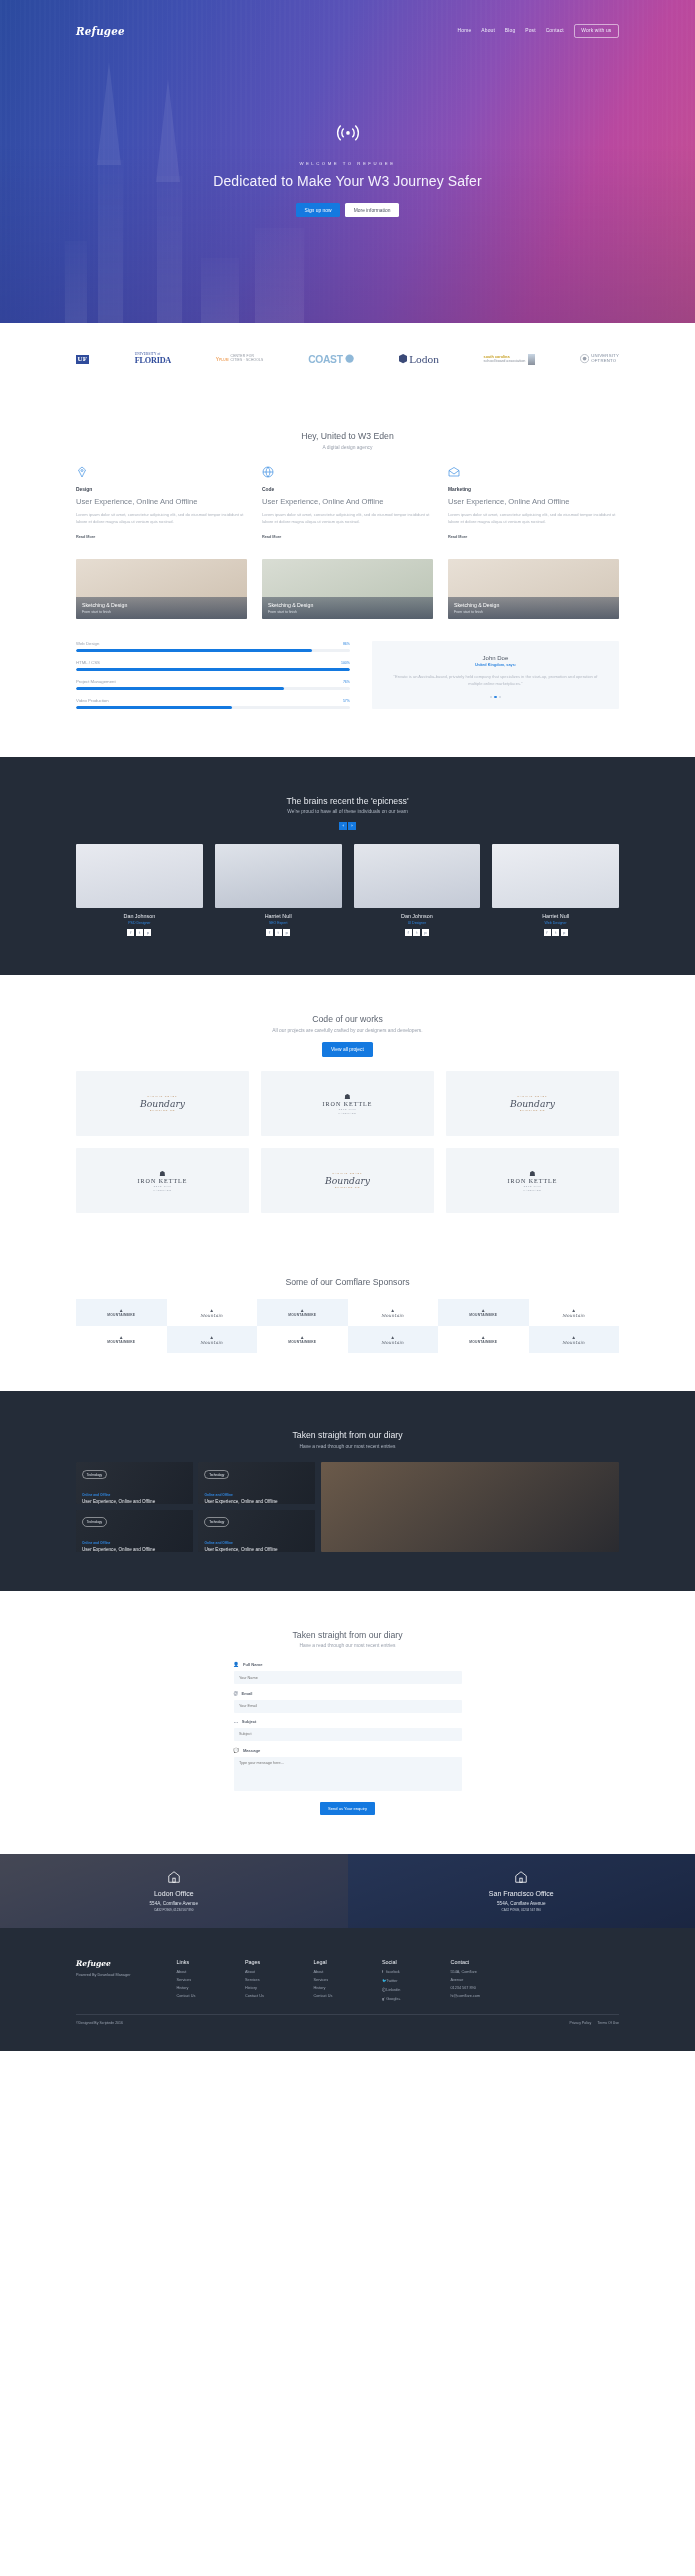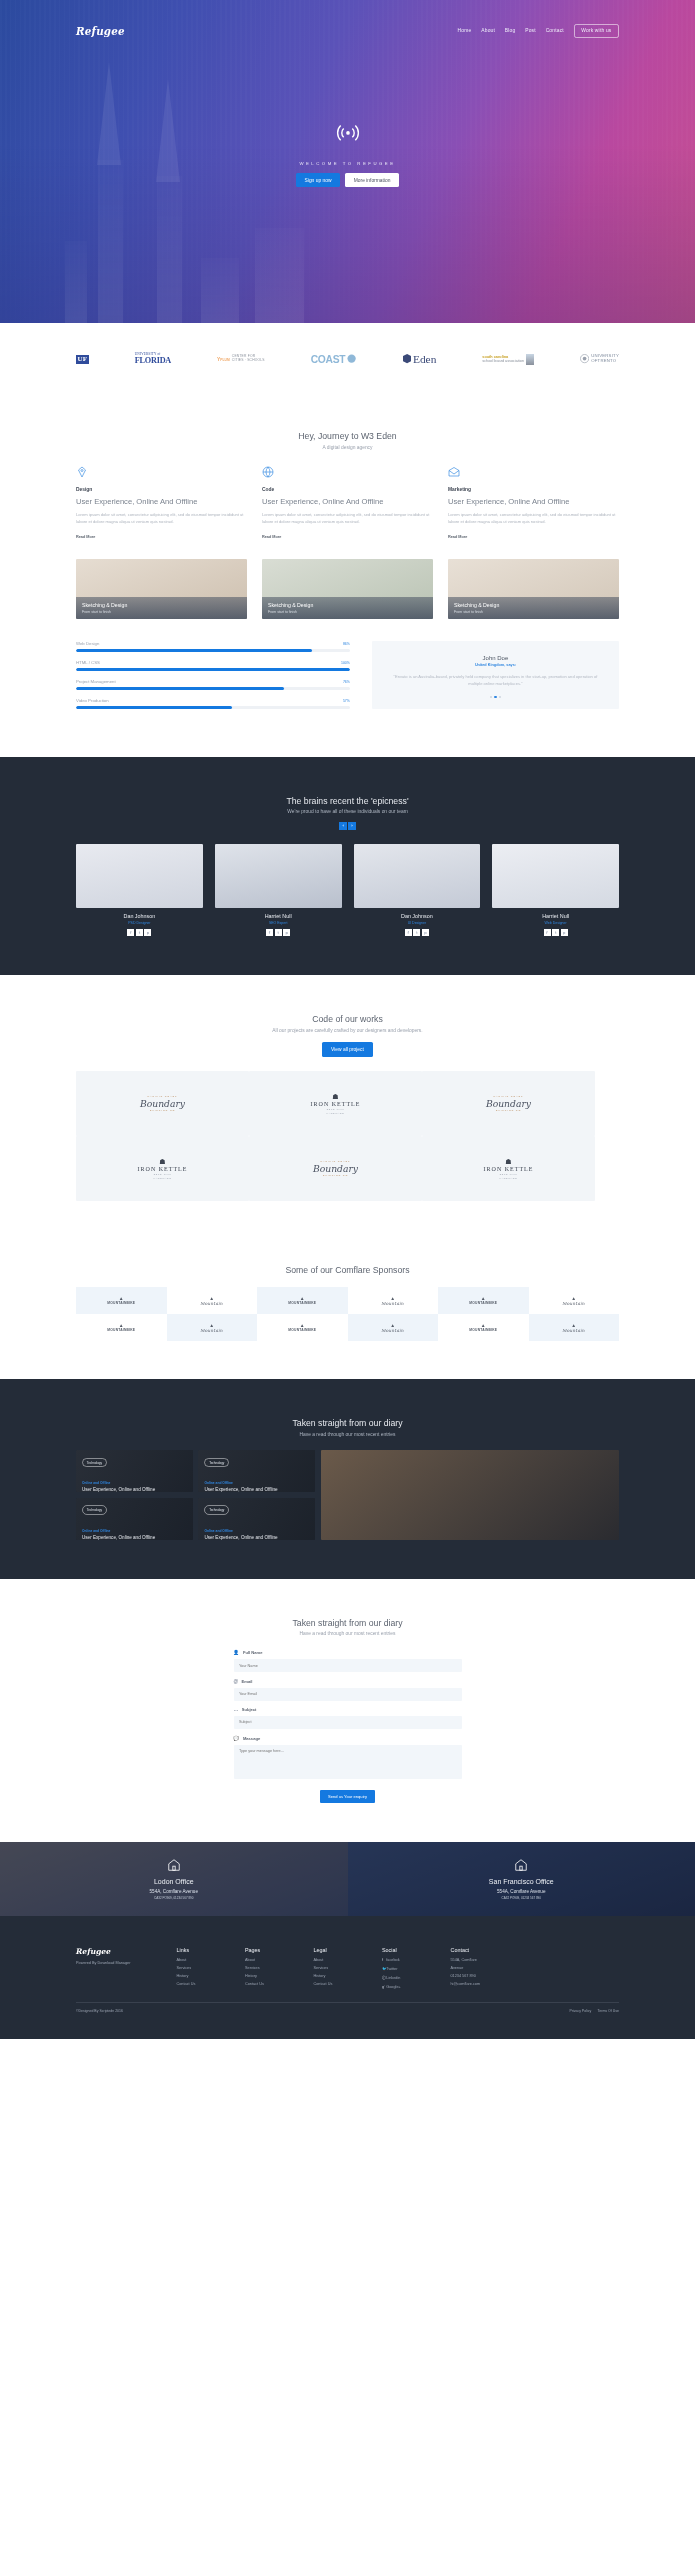--- a/index.html
+++ b/index.html
@@ -91,21 +91,21 @@
   .arrows b{background:#1479e0;color:#fff;font-size:4.3px;width:7.6px;height:7.6px;display:flex;align-items:center;justify-content:center;cursor:pointer;}
   .team{display:flex;gap:12px;margin-top:14px;}
   .member{flex:1;text-align:center;}
   .member .photo{height:64px;border-radius:1.1px;overflow:hidden;position:relative;}
   .member .name{font-size:5.4px;color:#e9ecf1;margin-top:5.4px;font-weight:400;}
   .member .role{font-size:3.5px;color:#2f86e0;margin-top:2.2px;}
   .socs{display:flex;gap:1.6px;justify-content:center;margin-top:4.3px;}
   .socs s{width:7px;height:7px;background:#fff;color:#7d8aa0;display:flex;align-items:center;justify-content:center;font-size:3.8px;text-decoration:none;font-family:"DejaVu Sans",sans-serif;cursor:pointer;}
 
   
-  .works{display:flex;flex-wrap:wrap;margin-top:14px;}
+  .works{display:flex;flex-wrap:wrap;gap:12px;margin-top:14px;}
   .work{width:calc((100% - 24px)/3);height:65px;background:#f2f5f8;display:flex;align-items:center;justify-content:center;border-radius:1.1px;}
   .mark{text-align:center;color:#4a5160;}
   .mark .arc{font-size:2.4px;letter-spacing:0.9px;color:#b98a5a;}
   .mark .scr{font-family:"DejaVu Serif",serif;font-style:italic;font-size:9.2px;color:#4a5160;}
   .mark .blk{font-family:"Liberation Serif",serif;font-size:6px;letter-spacing:1px;color:#3e4552;}
   .mark .tiny{font-size:2.2px;letter-spacing:0.7px;color:#9aa1ad;margin-top:1.6px;}
   .mark .ket{font-size:7px;color:#3e4552;}
 
   
   .spons{display:flex;flex-wrap:wrap;gap:0;margin-top:12px;}
@@ -189,20 +189,21 @@
       <div class="radar">
         <svg viewBox="0 0 48 48" width="26" height="26" fill="none" stroke="#fff" stroke-width="2.6">
           <circle cx="24" cy="22" r="3.4" fill="#fff" stroke="none"></circle>
           <path d="M16 30a11 11 0 0 1 0-16"></path>
             <path d="M32 14a11 11 0 0 1 0 16"></path>
           <path d="M10.5 35.5a19 19 0 0 1 0-27"></path>
             <path d="M37.5 8.5a19 19 0 0 1 0 27"></path>
         </svg>
       </div>
       <div class="welcome">WELCOME TO REFUGEE</div>
+      <h1 class="hero-title">Dedicated to Make Your W3 Journey Safer</h1>
       <div class="hero-btns">
         <a class="btn btn-primary">Sign up now</a>
         <a class="btn btn-light">More information</a>
       </div>
     </div>
   </div>
 </section>
 
 <section class="partners">
   <div class="wrap row">
@@ -220,39 +221,39 @@
     <div class="plogo">
       <span class="ucla">COAST</span>
       <svg width="9.2" height="9.2" viewBox="0 0 20 20">
           <circle cx="10" cy="10" r="9" fill="#8fb8d8"></circle>
         </svg>
     </div>
     <div class="plogo">
       <svg width="8.2" height="9.2" viewBox="0 0 16 18">
           <path d="M8 0l8 4v10l-8 4-8-4V4z" fill="#3b4a78"></path>
         </svg>
-      <span class="penn">Eden</span>
+      <span class="penn">Lodon</span>
     </div>
     <div class="plogo">
       <span style="color:#c9a227;font-size:3.8px;font-weight:bold;">south carolina<br><span style="color:#8a919c;font-weight:normal;">school board association</span></span>
       <span style="display:inline-block;width:7.6px;height:11px;background:linear-gradient(#c9d6e4,#8a919c);"></span>
     </div>
     <div class="plogo">
       <svg width="9.2" height="9.2" viewBox="0 0 20 20">
           <circle cx="10" cy="10" r="9" fill="none" stroke="#9aa1ad" stroke-width="1.4"></circle>
           <circle cx="10" cy="10" r="4" fill="#9aa1ad"></circle>
         </svg>
       <span class="sm" style="color:#7e8a9c;font-size:4.3px;line-height:4.9px;">UNIVERSITY<br>OFTRENTO</span>
     </div>
   </div>
 </section>
 
 <section class="sec">
   <div class="wrap">
-    <h2 class="sec-title">Hey, Journey to W3 Eden</h2>
+    <h2 class="sec-title">Hey, United to W3 Eden</h2>
     <p class="sec-sub">A digital design agency</p>
 
     <div class="services">
       <div class="svc">
         <div class="icn">
           <svg width="12" height="12" viewBox="0 0 24 24" fill="none" stroke="#2f86e0" stroke-width="1.3">
               <path d="M12 2l7 6-7 14-7-14z"></path>
               <circle cx="12" cy="9" r="2"></circle>
             </svg>
         </div>

